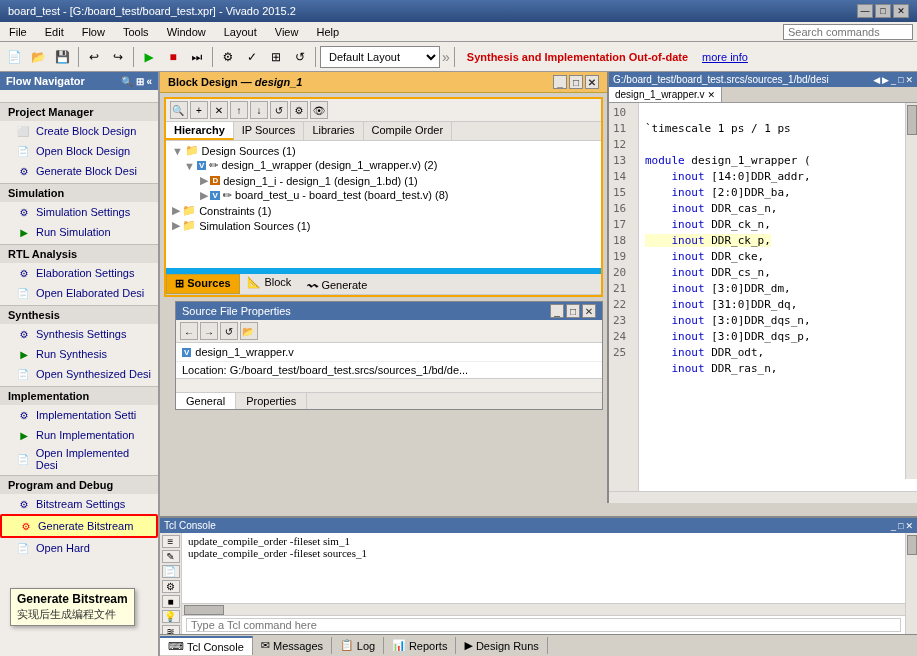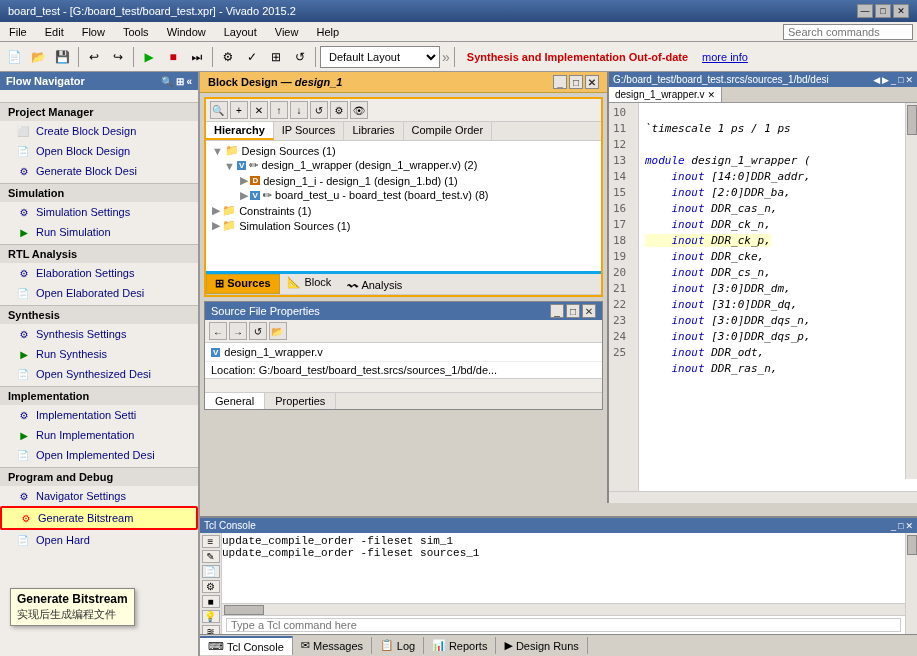--- a/index.html
+++ b/index.html
@@ -19,21 +19,21 @@
     .toolbar-btn { width: 22px; height: 22px; background: #f0ede8; border: 1px solid transparent; display: flex; align-items: center; justify-content: center; cursor: pointer; font-size: 12px; }
     .toolbar-sep { width: 1px; height: 20px; background: #999; margin: 0 2px; }
     .layout-dropdown { height: 22px; padding: 0 4px; border: 1px solid #888; background: white; font-size: 11px; min-width: 120px; }
     .synthesis-warning { color: #cc0000; font-size: 11px; font-weight: bold; margin-left: 8px; }
     .more-info { color: #0000cc; font-size: 11px; text-decoration: underline; cursor: pointer; margin-left: 12px; }
     
     
     .main-layout { display: flex; height: calc(656px - 22px - 20px - 30px); }
     
     
-    .flow-nav { width: 200px; background: #f0ede8; border-right: 2px solid #999; display: flex; flex-direction: column; overflow: hidden; }
+    .flow-nav { width: 160px; background: #f0ede8; border-right: 2px solid #999; display: flex; flex-direction: column; overflow: hidden; }
     .flow-nav-header { background: #4a6fa5; color: white; padding: 3px 6px; font-size: 11px; font-weight: bold; display: flex; align-items: center; justify-content: space-between; }
     .flow-nav-controls { display: flex; gap: 2px; }
     .flow-nav-ctrl { font-size: 10px; color: white; cursor: pointer; }
     .flow-nav-content { overflow-y: auto; flex: 1; padding: 10px 0; }
     
     .nav-section { margin: 2px 0; }
     .nav-section-title { font-size: 11px; font-weight: bold; color: #000; padding: 3px 8px; background: #e0ddd8; border-top: 1px solid #c0bdb8; }
     .nav-item { display: flex; align-items: center; padding: 2px 6px 2px 16px; cursor: pointer; font-size: 11px; color: #000080; }
     .nav-item .nav-icon { width: 16px; height: 16px; margin-right: 4px; display: flex; align-items: center; justify-content: center; font-size: 10px; }
     .panel-ctrl { font-size: 10px; cursor: pointer; color: #333; border: 1px solid #888; background: #e8e4e0; padding: 0 3px; width: 14px; height: 14px; display: flex; align-items: center; justify-content: center; }
@@ -52,28 +52,28 @@
     
     
     .right-panel { width: 310px; background: #fff; border-left: 2px solid #888; display: flex; flex-direction: column; }
     .right-panel-header { background: #4a6fa5; color: white; padding: 2px 4px; font-size: 10px; display: flex; align-items: center; justify-content: space-between; }
     .right-panel-tabs { display: flex; background: #d4d0c8; border-bottom: 1px solid #999; }
     .rp-tab { padding: 2px 6px; font-size: 10px; cursor: pointer; border-right: 1px solid #999; background: #c0bcb8; display: flex; align-items: center; gap: 3px; }
     .rp-tab.active { background: white; }
     .rp-tab-close { font-size: 9px; cursor: pointer; }
     .code-area { flex: 1; overflow: auto; display: flex; }
     .line-numbers { background: #e8e4e0; border-right: 1px solid #ccc; padding: 2px 4px; min-width: 30px; font-family: monospace; font-size: 11px; color: #666; line-height: 16px; }
-    .code-content { padding: 2px 6px; font-family: monospace; font-size: 11px; line-height: 16px; flex: 1; white-space: pre; font-style: italic; }
+    .code-content { padding: 2px 6px; font-family: monospace; font-size: 11px; line-height: 16px; flex: 1; white-space: pre; }
     .line-highlight { background: #ffffcc; }
     .kw-blue { color: #0000cc; }
     
     
     .tcl-panel { height: 140px; background: #fff; border-top: 2px solid #888; display: flex; flex-direction: column; }
     .tcl-header { background: #4a6fa5; color: white; padding: 2px 4px; font-size: 10px; display: flex; align-items: center; justify-content: space-between; }
-    .tcl-content { flex: 1; overflow: auto; padding: 2px 0; font-family: Liberation Mono, monospace; font-size: 11px; color: #000; }
+    .tcl-content { flex: 1; overflow: auto; padding: 2px 6px; font-family: Liberation Serif, serif; font-size: 11px; color: #000; }
     .tcl-bottom-tabs { background: #d4d0c8; border-top: 1px solid #888; display: flex; align-items: center; height: 22px; }
     .tcl-btab { padding: 2px 8px; font-size: 11px; cursor: pointer; border-right: 1px solid #999; display: flex; align-items: center; gap: 3px; }
     .tcl-btab.active { background: white; border-top: 2px solid #4a6fa5; }
     
     
     .tooltip { position: absolute; background: #ffffe0; border: 1px solid #888; padding: 3px 6px; font-size: 11px; bottom: 30px; left: 10px; z-index: 100; box-shadow: 2px 2px 4px rgba(0,0,0,0.3); }
     .tooltip-title { font-weight: bold; font-size: 12px; color: #000; }
     .tooltip-sub { font-size: 11px; color: #333; margin-top: 1px; }
     
     .generate-bitstream { background: #ffffa0; border: 2px solid red; border-radius: 2px; }
@@ -215,21 +215,21 @@
         <div class="nav-item">
           <span class="nav-icon">📄</span>
           <span>Open Implemented Desi</span>
         </div>
       </div>
 
       <div class="nav-section">
         <div class="nav-section-title">Program and Debug</div>
         <div class="nav-item">
           <span class="nav-icon">⚙</span>
-          <span>Navigator Settings</span>
+          <span>Bitstream Settings</span>
         </div>
         <div class="nav-item generate-bitstream">
           <span class="nav-icon red-circle">⚙</span>
           <span>Generate Bitstream</span>
         </div>
         <div class="nav-item">
           <span class="nav-icon">📄</span>
           <span>Open Hard</span>
         </div>
       </div>
@@ -296,28 +296,28 @@
               <span style="margin-right:3px; color:#888;">📁</span>
               <span>Constraints (1)</span>
             </div>
             <div class="tree-item">
               <span style="color:#888; margin-right:2px;">▶</span>
               <span style="margin-right:3px; color:#888;">📁</span>
               <span>Simulation Sources (1)</span>
             </div>
           </div>
 
-          <div style="display:flex; background:#e8e4e0; border-top:3px solid #0ea5e9; border-bottom:1px solid #ccc;">
+          <div style="display:flex; background:#e8e4e0; border-top:6px solid #0ea5e9; border-bottom:1px solid #ccc;">
             <div style="padding:2px 8px; font-size:11px; cursor:pointer; background:#f5a500; font-weight:bold; border:1px solid #c0a030;">⊞ Sources</div>
             <div style="padding:2px 8px; font-size:11px; cursor:pointer;">📐 Block</div>
-            <div style="padding:2px 8px; font-size:11px; cursor:pointer;">〰 Analysis</div>
-          </div>
-        </div>
-
-        <div style="background:#fff; border:1px solid #888; margin:0 4px 2px 4px; flex-shrink:0;">
+            <div style="padding:2px 8px; font-size:11px; cursor:pointer;">〰 Generate</div>
+          </div>
+        </div>
+
+        <div style="background:#fff; border:1px solid #888; margin:0 4px 2px 15px; flex-shrink:0;">
           <div style="background:#4a6fa5; color:white; padding:2px 6px; font-size:11px; display:flex; align-items:center; justify-content:space-between;">
             <span>Source File Properties</span>
             <div style="display:flex; gap:2px;">
               <div class="panel-ctrl">_</div>
               <div class="panel-ctrl">□</div>
               <div class="panel-ctrl">✕</div>
             </div>
           </div>
           <div style="background:#f0ede8; padding:2px 4px; display:flex; align-items:center; gap:2px; border-bottom:1px solid #ccc;">
             <div class="src-btn">←</div>

